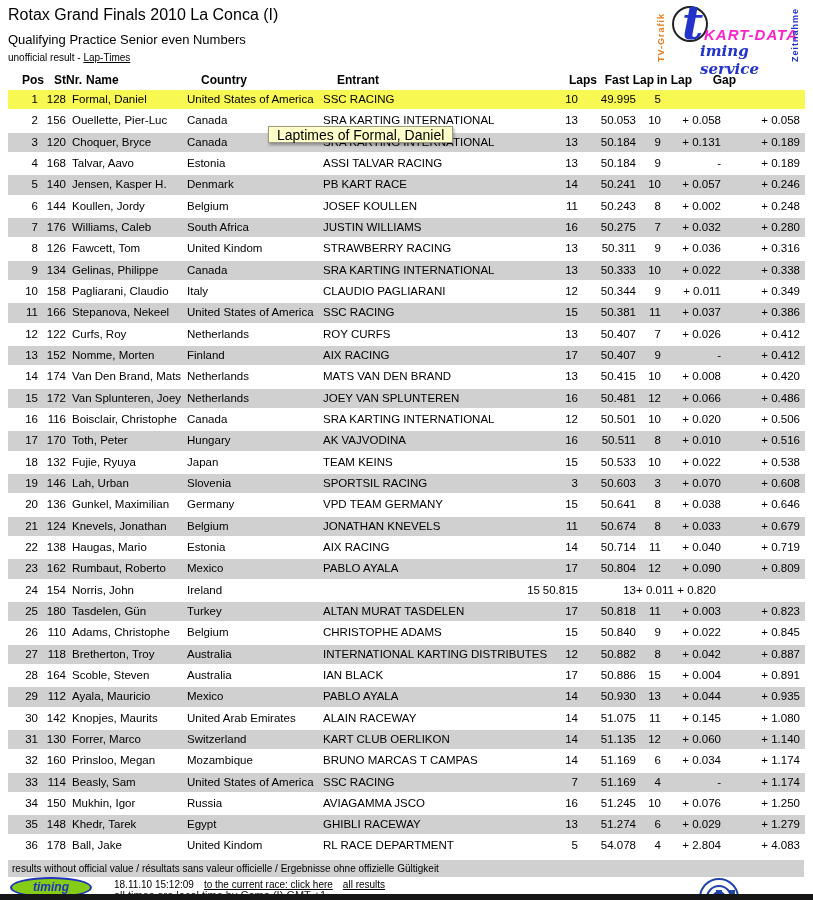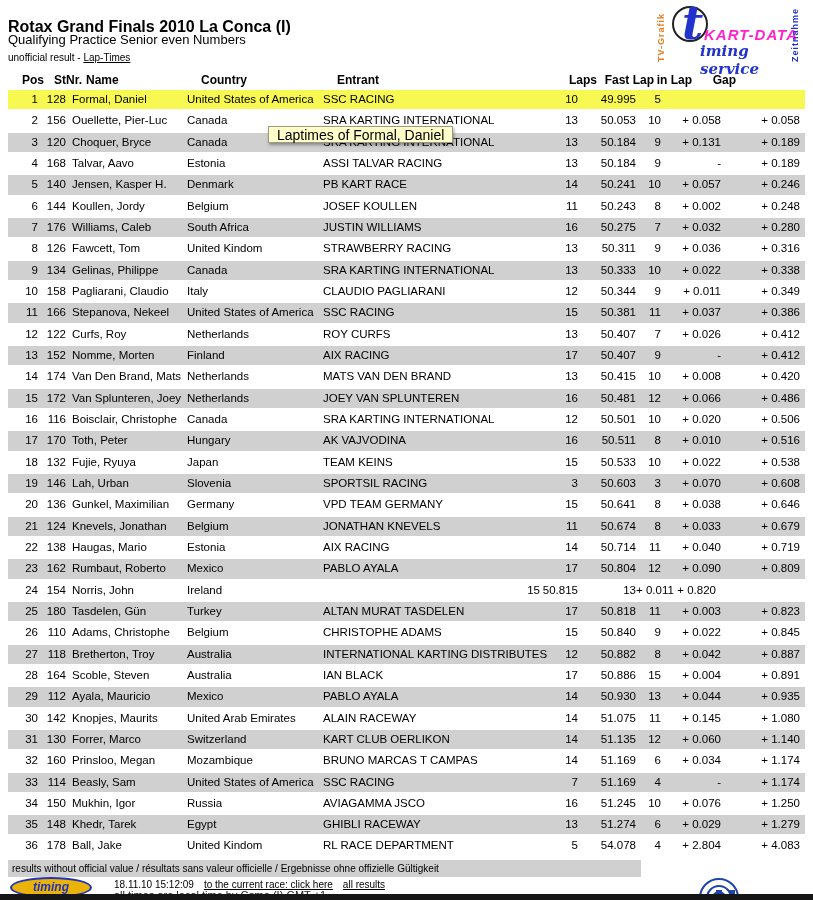--- a/index.html
+++ b/index.html
@@ -1,20 +1,20 @@
 <!DOCTYPE html>
 <html><head>
 <meta charset="utf-8">
 <style>
   * { margin:0; padding:0; box-sizing:border-box; }
   html,body { width:813px; height:900px; background:#fff; }
   body { font-family:"Liberation Sans", sans-serif; color:#000; }
   .page { position:relative; width:813px; height:900px; background:#fff; overflow:hidden; }
 
-  .title { position:absolute; left:8px; top:6px; font-size:16px; font-weight:bold;margin-top:12px; }
+  .title { position:absolute; left:8px; top:6px; font-size:16px; font-weight:normal; }
   .subtitle { position:absolute; left:8px; top:32px; font-size:13px; }
   .subline { position:absolute; left:8px; top:52px; font-size:10px; }
   .subline a, .flink { color:#000; text-decoration:underline; cursor:pointer; }
 
   
   .logo { position:absolute; left:648px; top:4px; width:160px; height:60px; }
   .vtext { position:absolute; writing-mode:vertical-rl; transform:rotate(180deg);
            font-size:9px; font-weight:bold; letter-spacing:1px; }
   .tv-grafik { left:8px; top:2px; color:#e87d1e; height:56px; }
   .zeitnahme { left:142px; top:2px; color:#2233cc; height:56px; }
@@ -44,26 +44,26 @@
   .row .c:last-child { padding-right:5px; }
   .thead .c:last-child { padding-right:17px;margin-top:44px; }
   .thead .c.pad-l2 { padding-left:2px; }
 
   
   .tooltip { position:absolute; left:268px; top:126px; height:17px; padding:1px 8px 2px;
              background:#ffffc9; border:1px solid #9b9b84; font-size:14px; line-height:14px;
              box-shadow:1px 2px 3px rgba(0,0,0,0.35); z-index:20; white-space:nowrap; }
 
   
-  .disclaimer { position:absolute; left:8px; top:860px; width:633px; height:17px;
+  .disclaimer { position:absolute; left:8px; top:860px; width:796px; height:17px;
                 background:#d0d0d0; font-size:10px; line-height:17px; padding-left:4px; }
 
   
   .timing-badge { position:absolute; left:10px; top:877px; width:82px; height:21px;
-                  background:#eab308; border:2px solid #2233bb; border-radius:50%;
+                  background:#84cc16; border:2px solid #2233bb; border-radius:50%;
                   text-align:center; font-size:12px; font-weight:bold; font-style:italic;
                   color:#2233bb; line-height:17px; }
   .fline { position:absolute; left:114px; top:879px; font-size:10px; }
   .fline .sep { display:inline-block; width:10px; }
   .clipped-line { position:absolute; left:114px; top:889px; height:5px; overflow:hidden;
                   font-size:11px; color:#222; }
   .signal { position:absolute; left:697px; top:876px; width:46px; height:19px; overflow:hidden; }
   .ring { position:absolute; border:2px solid #2244aa; border-radius:50%; }
   .ring.r1 { left:2px; top:2px; width:40px; height:40px; }
   .ring.r2 { left:9px; top:9px; width:26px; height:26px; }

